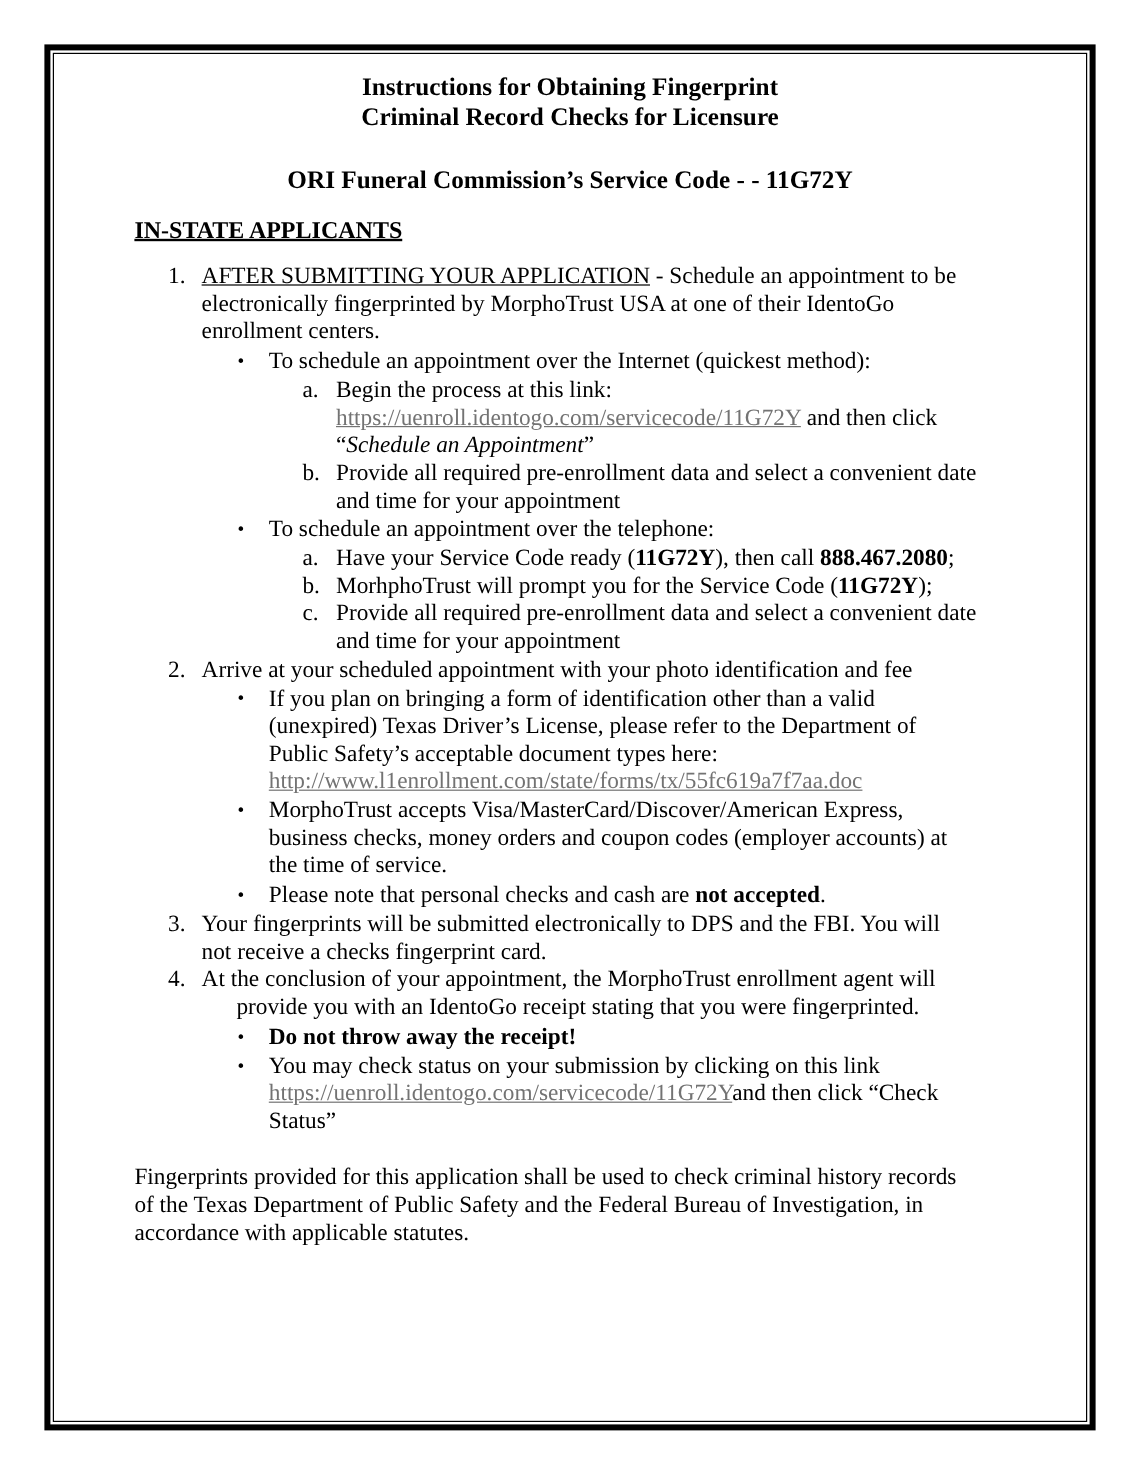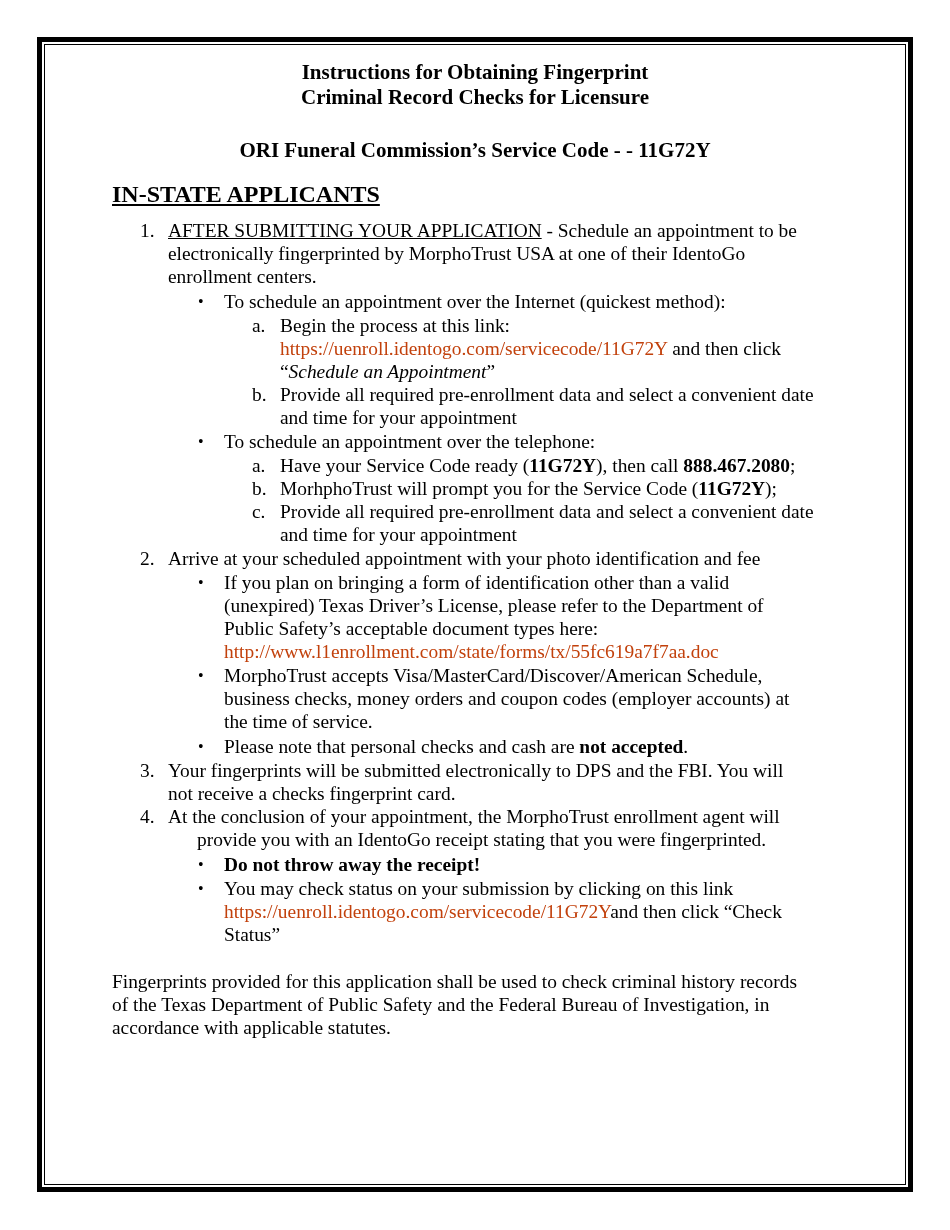--- a/index.html
+++ b/index.html
@@ -1,24 +1,24 @@
 <!DOCTYPE html>
 <html><head>
 <meta charset="utf-8">
 <style>
   html, body { margin:0; padding:0; background:#ffffff; }
   body { width:950px; height:1230px; position:relative; overflow:hidden; font-family:"Liberation Serif", "DejaVu Serif", serif; color:#000; }
   .frame-outer { position:absolute; left:37px; top:37px; width:876px; height:1155px; box-sizing:border-box; border:5px solid #000; }
   .frame-inner { position:absolute; left:44px; top:44px; width:862px; height:1141px; box-sizing:border-box; border:1.5px solid #000; }
   .title { position:absolute; left:0; width:950px; text-align:center; font-weight:bold; font-size:21px; line-height:25px; }
-  .heading { position:absolute; left:112px; top:181px; font-weight:bold; font-size:24px; text-decoration:underline; }
+  .heading { position:absolute; left:112px; top:181px; font-weight:bold; font-size:20px; text-decoration:underline; }
   .line { position:absolute; font-size:19.4px; line-height:23px; white-space:nowrap; }
   .num { position:absolute; font-size:19.4px; line-height:23px; }
   .bullet { position:absolute; font-size:16px; line-height:23px; }
-  a.link { color:#c2410c; }
+  a.link { color:#737373; text-decoration:underline; }
   b { font-weight:bold; }
   .u { text-decoration:underline; }
 </style>
 </head>
 <body>
 
 <div class="frame-outer"></div>
 <div class="frame-inner"></div>
 
 <div class="title" style="top:60px;">Instructions for Obtaining Fingerprint</div>
@@ -60,21 +60,21 @@
 <div class="num" style="left:140px; top:547px;">2.</div>
 <div class="line" style="left:168px; top:547px;">Arrive at your scheduled appointment with your photo identification and fee</div>
 
 <div class="bullet" style="left:198px; top:571px;">•</div>
 <div class="line" style="left:224px; top:571px;">If you plan on bringing a form of identification other than a valid</div>
 <div class="line" style="left:224px; top:594px;">(unexpired) Texas Driver’s License, please refer to the Department of</div>
 <div class="line" style="left:224px; top:617px;">Public Safety’s acceptable document types here:</div>
 <div class="line" style="left:224px; top:640px;"><a class="link">http://www.l1enrollment.com/state/forms/tx/55fc619a7f7aa.doc</a></div>
 
 <div class="bullet" style="left:198px; top:664px;">•</div>
-<div class="line" style="left:224px; top:664px;">MorphoTrust accepts Visa/MasterCard/Discover/American Schedule,</div>
+<div class="line" style="left:224px; top:664px;">MorphoTrust accepts Visa/MasterCard/Discover/American Express,</div>
 <div class="line" style="left:224px; top:687px;">business checks, money orders and coupon codes (employer accounts) at</div>
 <div class="line" style="left:224px; top:710px;">the time of service.</div>
 
 <div class="bullet" style="left:198px; top:735px;">•</div>
 <div class="line" style="left:224px; top:735px;"><span>Please note that personal checks and cash are </span><b>not accepted</b><span>.</span></div>
 
 <div class="num" style="left:140px; top:759px;">3.</div>
 <div class="line" style="left:168px; top:759px;">Your fingerprints will be submitted electronically to DPS and the FBI. You will</div>
 <div class="line" style="left:168px; top:782px;">not receive a checks fingerprint card.</div>
 

